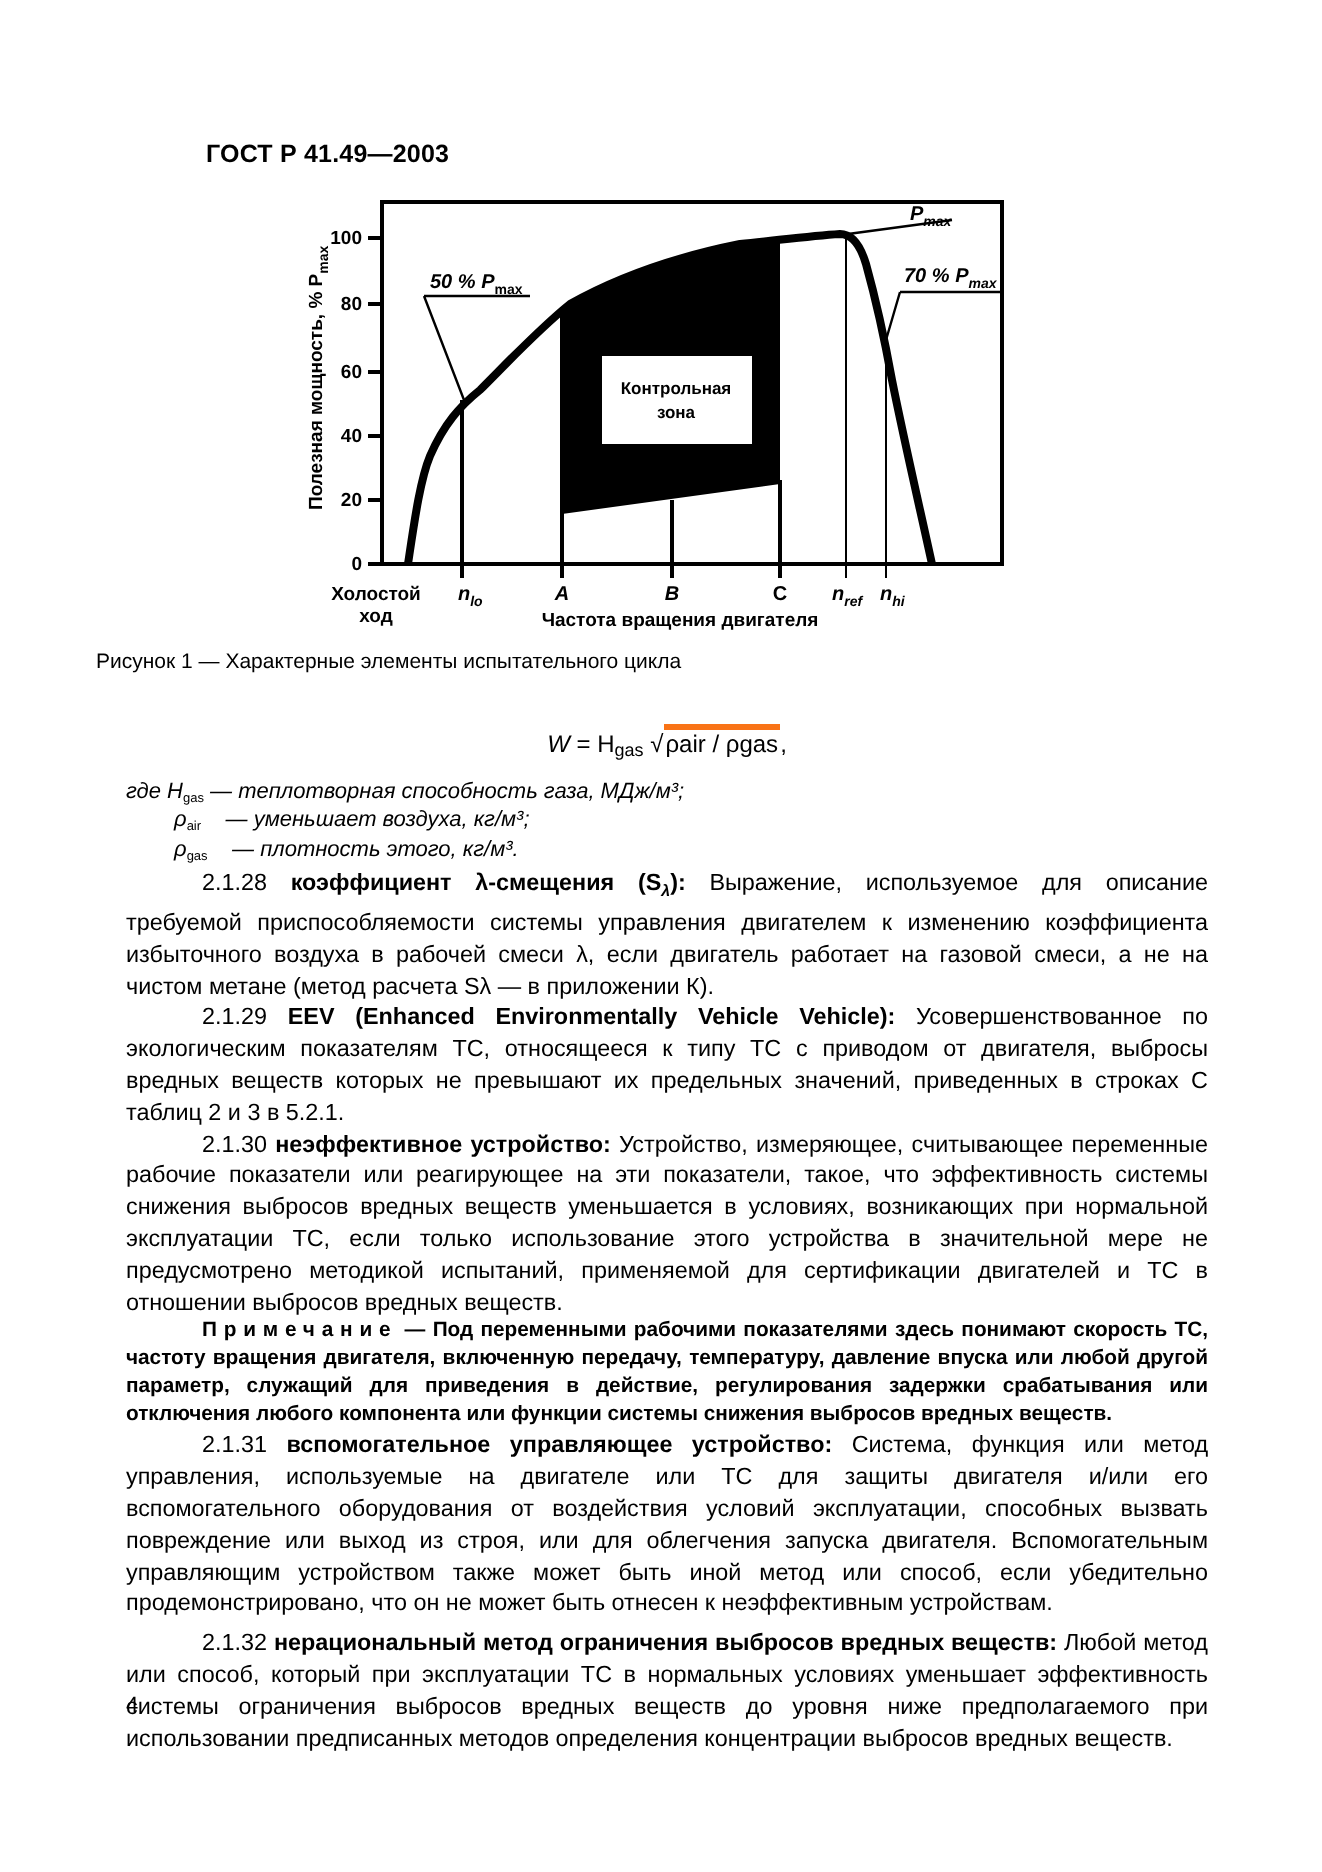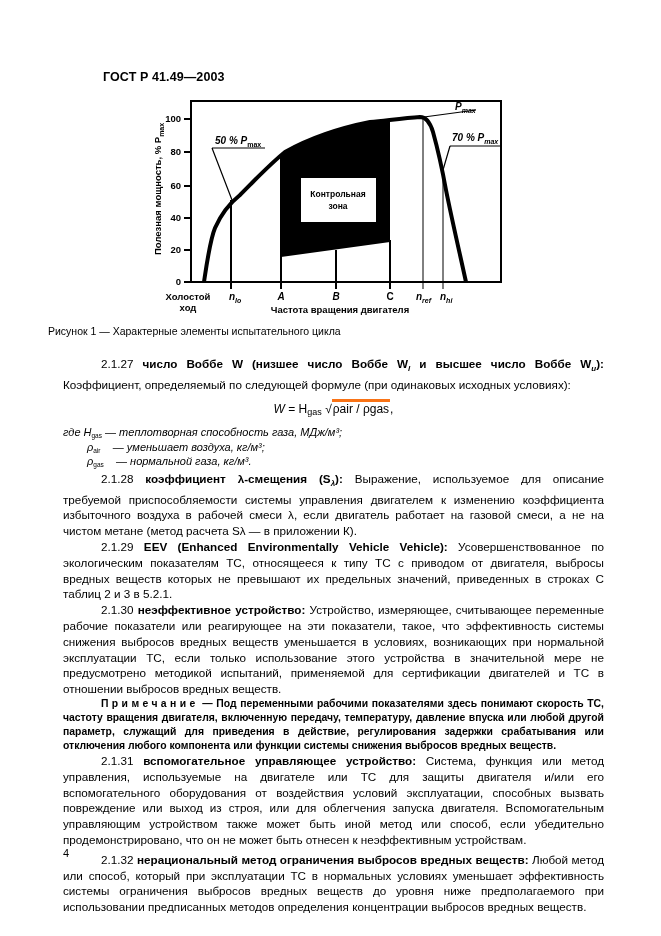--- a/index.html
+++ b/index.html
@@ -103,32 +103,28 @@
     <text x="416" y="300" font-size="10" font-style="italic"><tspan>n</tspan><tspan font-size="7" dy="3">ref</tspan></text>
     <text x="440" y="300" font-size="10" font-style="italic"><tspan>n</tspan><tspan font-size="7" dy="3">hi</tspan></text>
 
     <text x="340" y="313" font-size="9.5" text-anchor="middle">Частота вращения двигателя</text>
   </g>
 </svg>
 
 <div class="caption">Рисунок 1 — Характерные элементы испытательного цикла</div>
 
 <div class="body-text" style="top:356px;">
-  <p>
-    <span>2.1.27</span>
-    <b><span>число Воббе W (низшее число Воббе W</span><span class="sub-i">l</span><span> и высшее число Воббе W</span><span class="sub-i">u</span><span>):</span></b><span> Коэффициент, определяемый по следующей формуле (при одинаковых исходных условиях):</span>
-  </p>
   <div class="formula">
     <span>W</span><span style="font-style:normal"> = H</span><span class="up">gas</span>
     <span style="font-style:normal">√</span><span class="sqrt">ρair / ρgas</span><span style="font-style:normal">,</span>
   </div>
   <div class="where">
     <div><span>где H</span><span class="sub">gas</span> <span>— теплотворная способность газа, МДж/м³;</span></div>
     <div style="padding-left:24px;"><span>ρ</span><span class="sub">air</span> &nbsp;&nbsp;&nbsp;<span>— уменьшает воздуха, кг/м³;</span></div>
-    <div style="padding-left:24px;"><span>ρ</span><span class="sub">gas</span> &nbsp;&nbsp;&nbsp;<span>— нормальной газа, кг/м³.</span></div>
+    <div style="padding-left:24px;"><span>ρ</span><span class="sub">gas</span> &nbsp;&nbsp;&nbsp;<span>— плотность этого, кг/м³.</span></div>
   </div>
 
   <p>
     <span>2.1.28</span>
     <b><span>коэффициент λ-смещения (S</span><span class="sub-i">λ</span><span>):</span></b><span> Выражение, используемое для описание требуемой приспособляемости системы управления двигателем к изменению коэффициента избыточного воздуха в рабочей смеси λ, если двигатель работает на газовой смеси, а не на чистом метане (метод расчета Sλ — в приложении К).</span>
   </p>
   <p>
     <span>2.1.29</span>
     <b>EEV (Enhanced Environmentally Vehicle Vehicle):</b><span> Усовершенствованное по экологическим показателям ТС, относящееся к типу ТС с приводом от двигателя, выбросы вредных веществ которых не превышают их предельных значений, приведенных в строках С таблиц 2 и 3 в 5.2.1.</span>
   </p>

